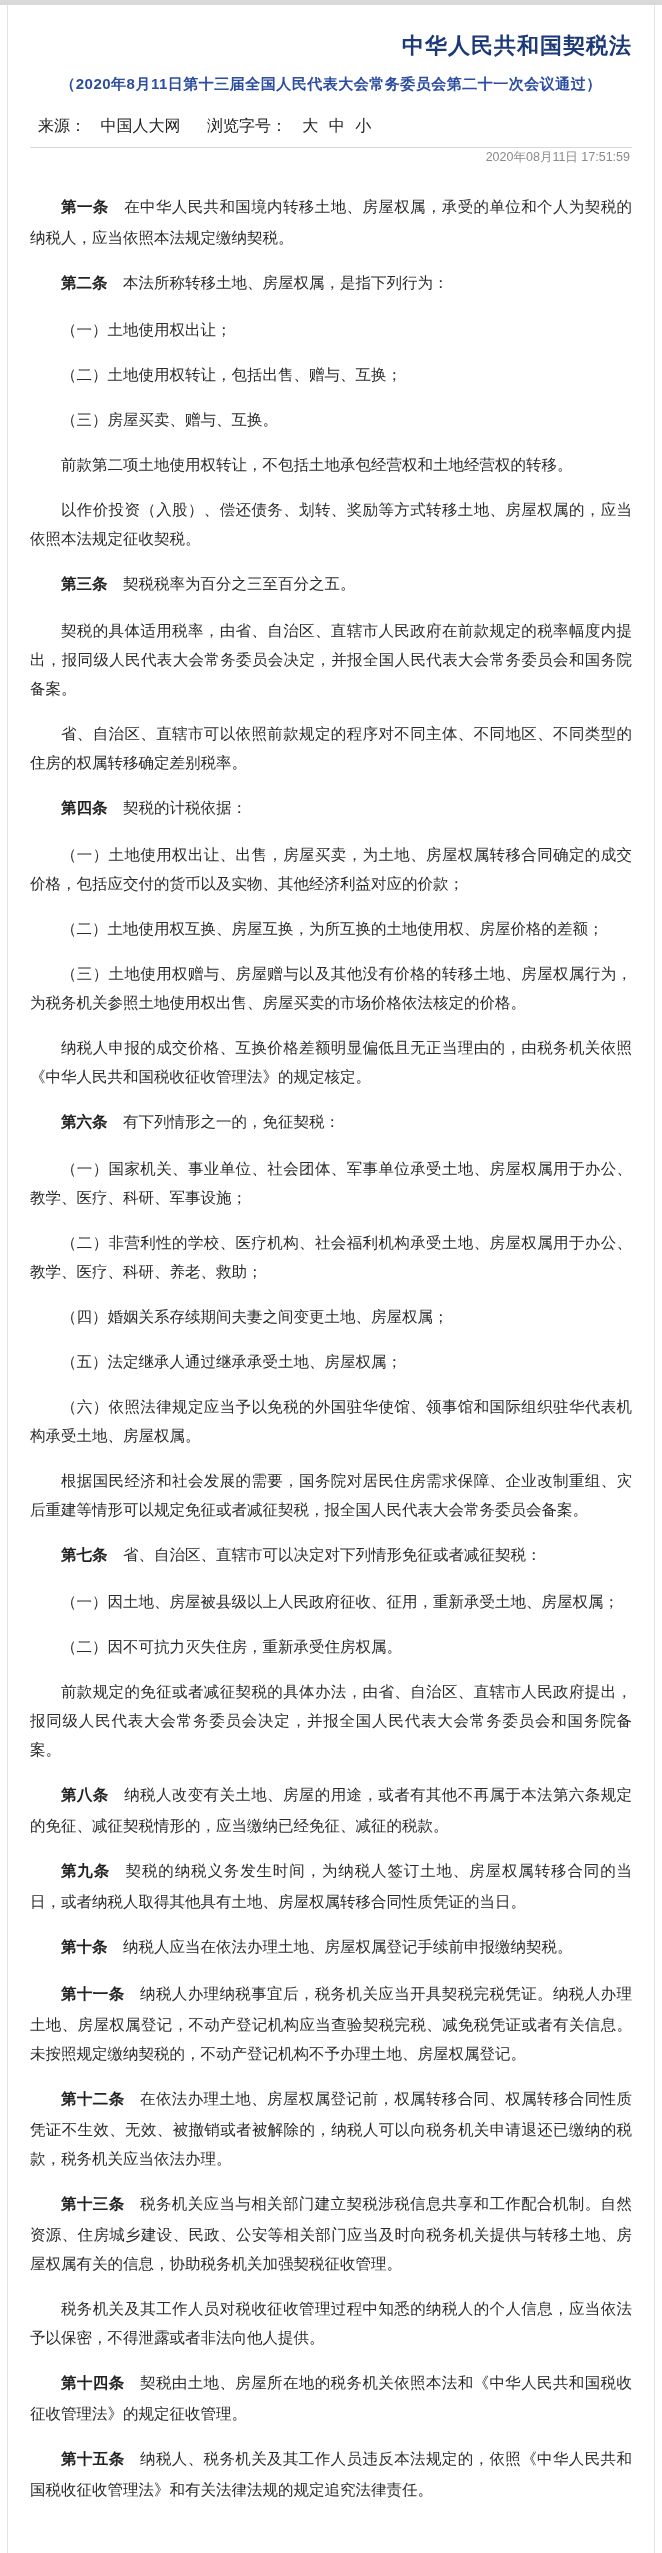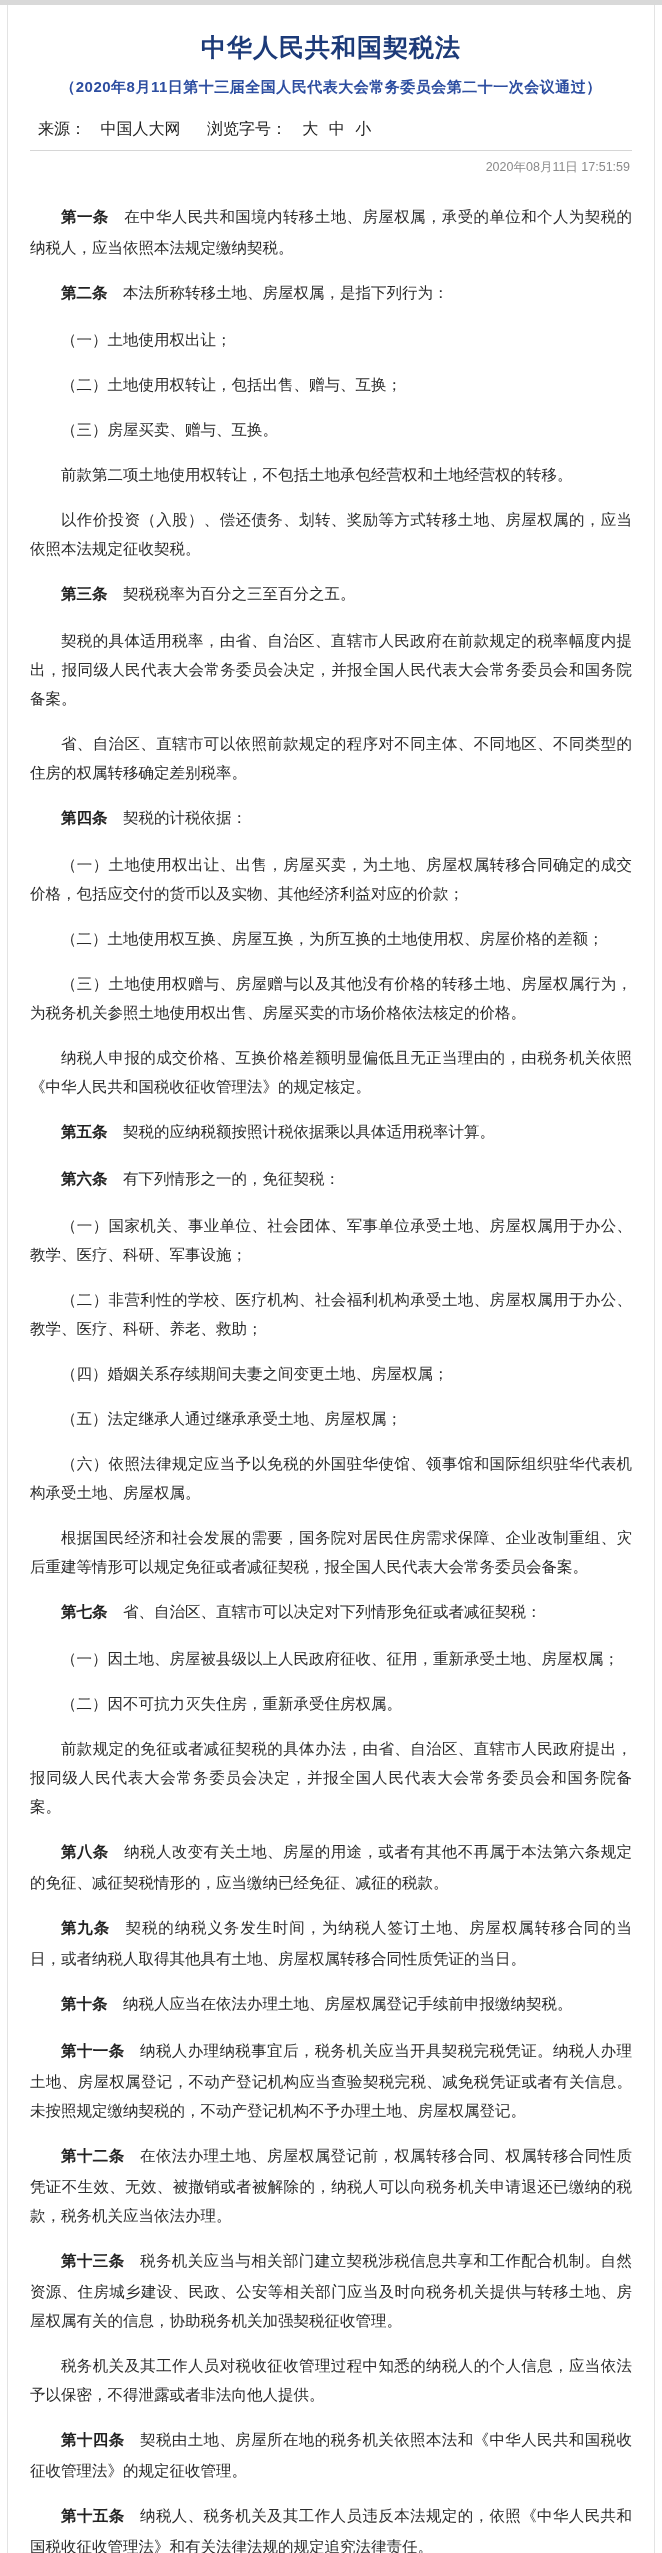--- a/index.html
+++ b/index.html
@@ -23,23 +23,23 @@
     margin: 0 7px;
     width: 648px;
     border-left: 1px solid #e3e3e3;
     border-right: 1px solid #e3e3e3;
     border-bottom: 1px solid #e3e3e3;
     background: #ffffff;
     padding: 18px 22px 40px 22px;
     min-height: 2540px;
   }
   h1.title {
-    text-align: center;
+    text-align: right;
     color: #1c3a78;
-    font-size: 25px;
+    font-size: 22px;
     font-weight: bold;
     letter-spacing: 1px;
     margin-top: 8px;
   }
   .subtitle {
     text-align: center;
     color: #2c4da0;
     font-size: 15px;
     margin-top: 14px;
     letter-spacing: 0.5px;
@@ -62,21 +62,21 @@
   }
   hr.divider {
     border: none;
     border-top: 1px solid #d6d6d6;
     margin-top: 10px;
   }
   .datetime {
     text-align: right;
     color: #8a8a8a;
     font-size: 12.5px;
-    margin-top: 8px;
+    margin-top: 1px;
     padding-right: 2px;
   }
   .article-body {
     margin-top: 26px;
     color: #2b2b2b;
     font-size: 15.5px;
     line-height: 29px;
   }
   .article-body p {
     text-indent: 2em;
@@ -123,21 +123,20 @@
         <p><span>前款第二项土地使用权转让，不包括土地承包经营权和土地经营权的转移。</span></p>
         <p><span>以作价投资（入股）、偿还债务、划转、奖励等方式转移土地、房屋权属的，应当依照本法规定征收契税。</span></p>
         <p><b class="art-no">第三条</b><span>契税税率为百分之三至百分之五。</span></p>
         <p><span>契税的具体适用税率，由省、自治区、直辖市人民政府在前款规定的税率幅度内提出，报同级人民代表大会常务委员会决定，并报全国人民代表大会常务委员会和国务院备案。</span></p>
         <p><span>省、自治区、直辖市可以依照前款规定的程序对不同主体、不同地区、不同类型的住房的权属转移确定差别税率。</span></p>
         <p><b class="art-no">第四条</b><span>契税的计税依据：</span></p>
         <p><span>（一）土地使用权出让、出售，房屋买卖，为土地、房屋权属转移合同确定的成交价格，包括应交付的货币以及实物、其他经济利益对应的价款；</span></p>
         <p><span>（二）土地使用权互换、房屋互换，为所互换的土地使用权、房屋价格的差额；</span></p>
         <p><span>（三）土地使用权赠与、房屋赠与以及其他没有价格的转移土地、房屋权属行为，为税务机关参照土地使用权出售、房屋买卖的市场价格依法核定的价格。</span></p>
         <p><span>纳税人申报的成交价格、互换价格差额明显偏低且无正当理由的，由税务机关依照《中华人民共和国税收征收管理法》的规定核定。</span></p>
-        <p><b class="art-no">第五条</b><span>契税的应纳税额按照计税依据乘以具体适用税率计算。</span></p>
         <p><b class="art-no">第六条</b><span>有下列情形之一的，免征契税：</span></p>
         <p><span>（一）国家机关、事业单位、社会团体、军事单位承受土地、房屋权属用于办公、教学、医疗、科研、军事设施；</span></p>
         <p><span>（二）非营利性的学校、医疗机构、社会福利机构承受土地、房屋权属用于办公、教学、医疗、科研、养老、救助；</span></p>
         <p><span>（四）婚姻关系存续期间夫妻之间变更土地、房屋权属；</span></p>
         <p><span>（五）法定继承人通过继承承受土地、房屋权属；</span></p>
         <p><span>（六）依照法律规定应当予以免税的外国驻华使馆、领事馆和国际组织驻华代表机构承受土地、房屋权属。</span></p>
         <p><span>根据国民经济和社会发展的需要，国务院对居民住房需求保障、企业改制重组、灾后重建等情形可以规定免征或者减征契税，报全国人民代表大会常务委员会备案。</span></p>
         <p><b class="art-no">第七条</b><span>省、自治区、直辖市可以决定对下列情形免征或者减征契税：</span></p>
         <p><span>（一）因土地、房屋被县级以上人民政府征收、征用，重新承受土地、房屋权属；</span></p>
         <p><span>（二）因不可抗力灭失住房，重新承受住房权属。</span></p>

